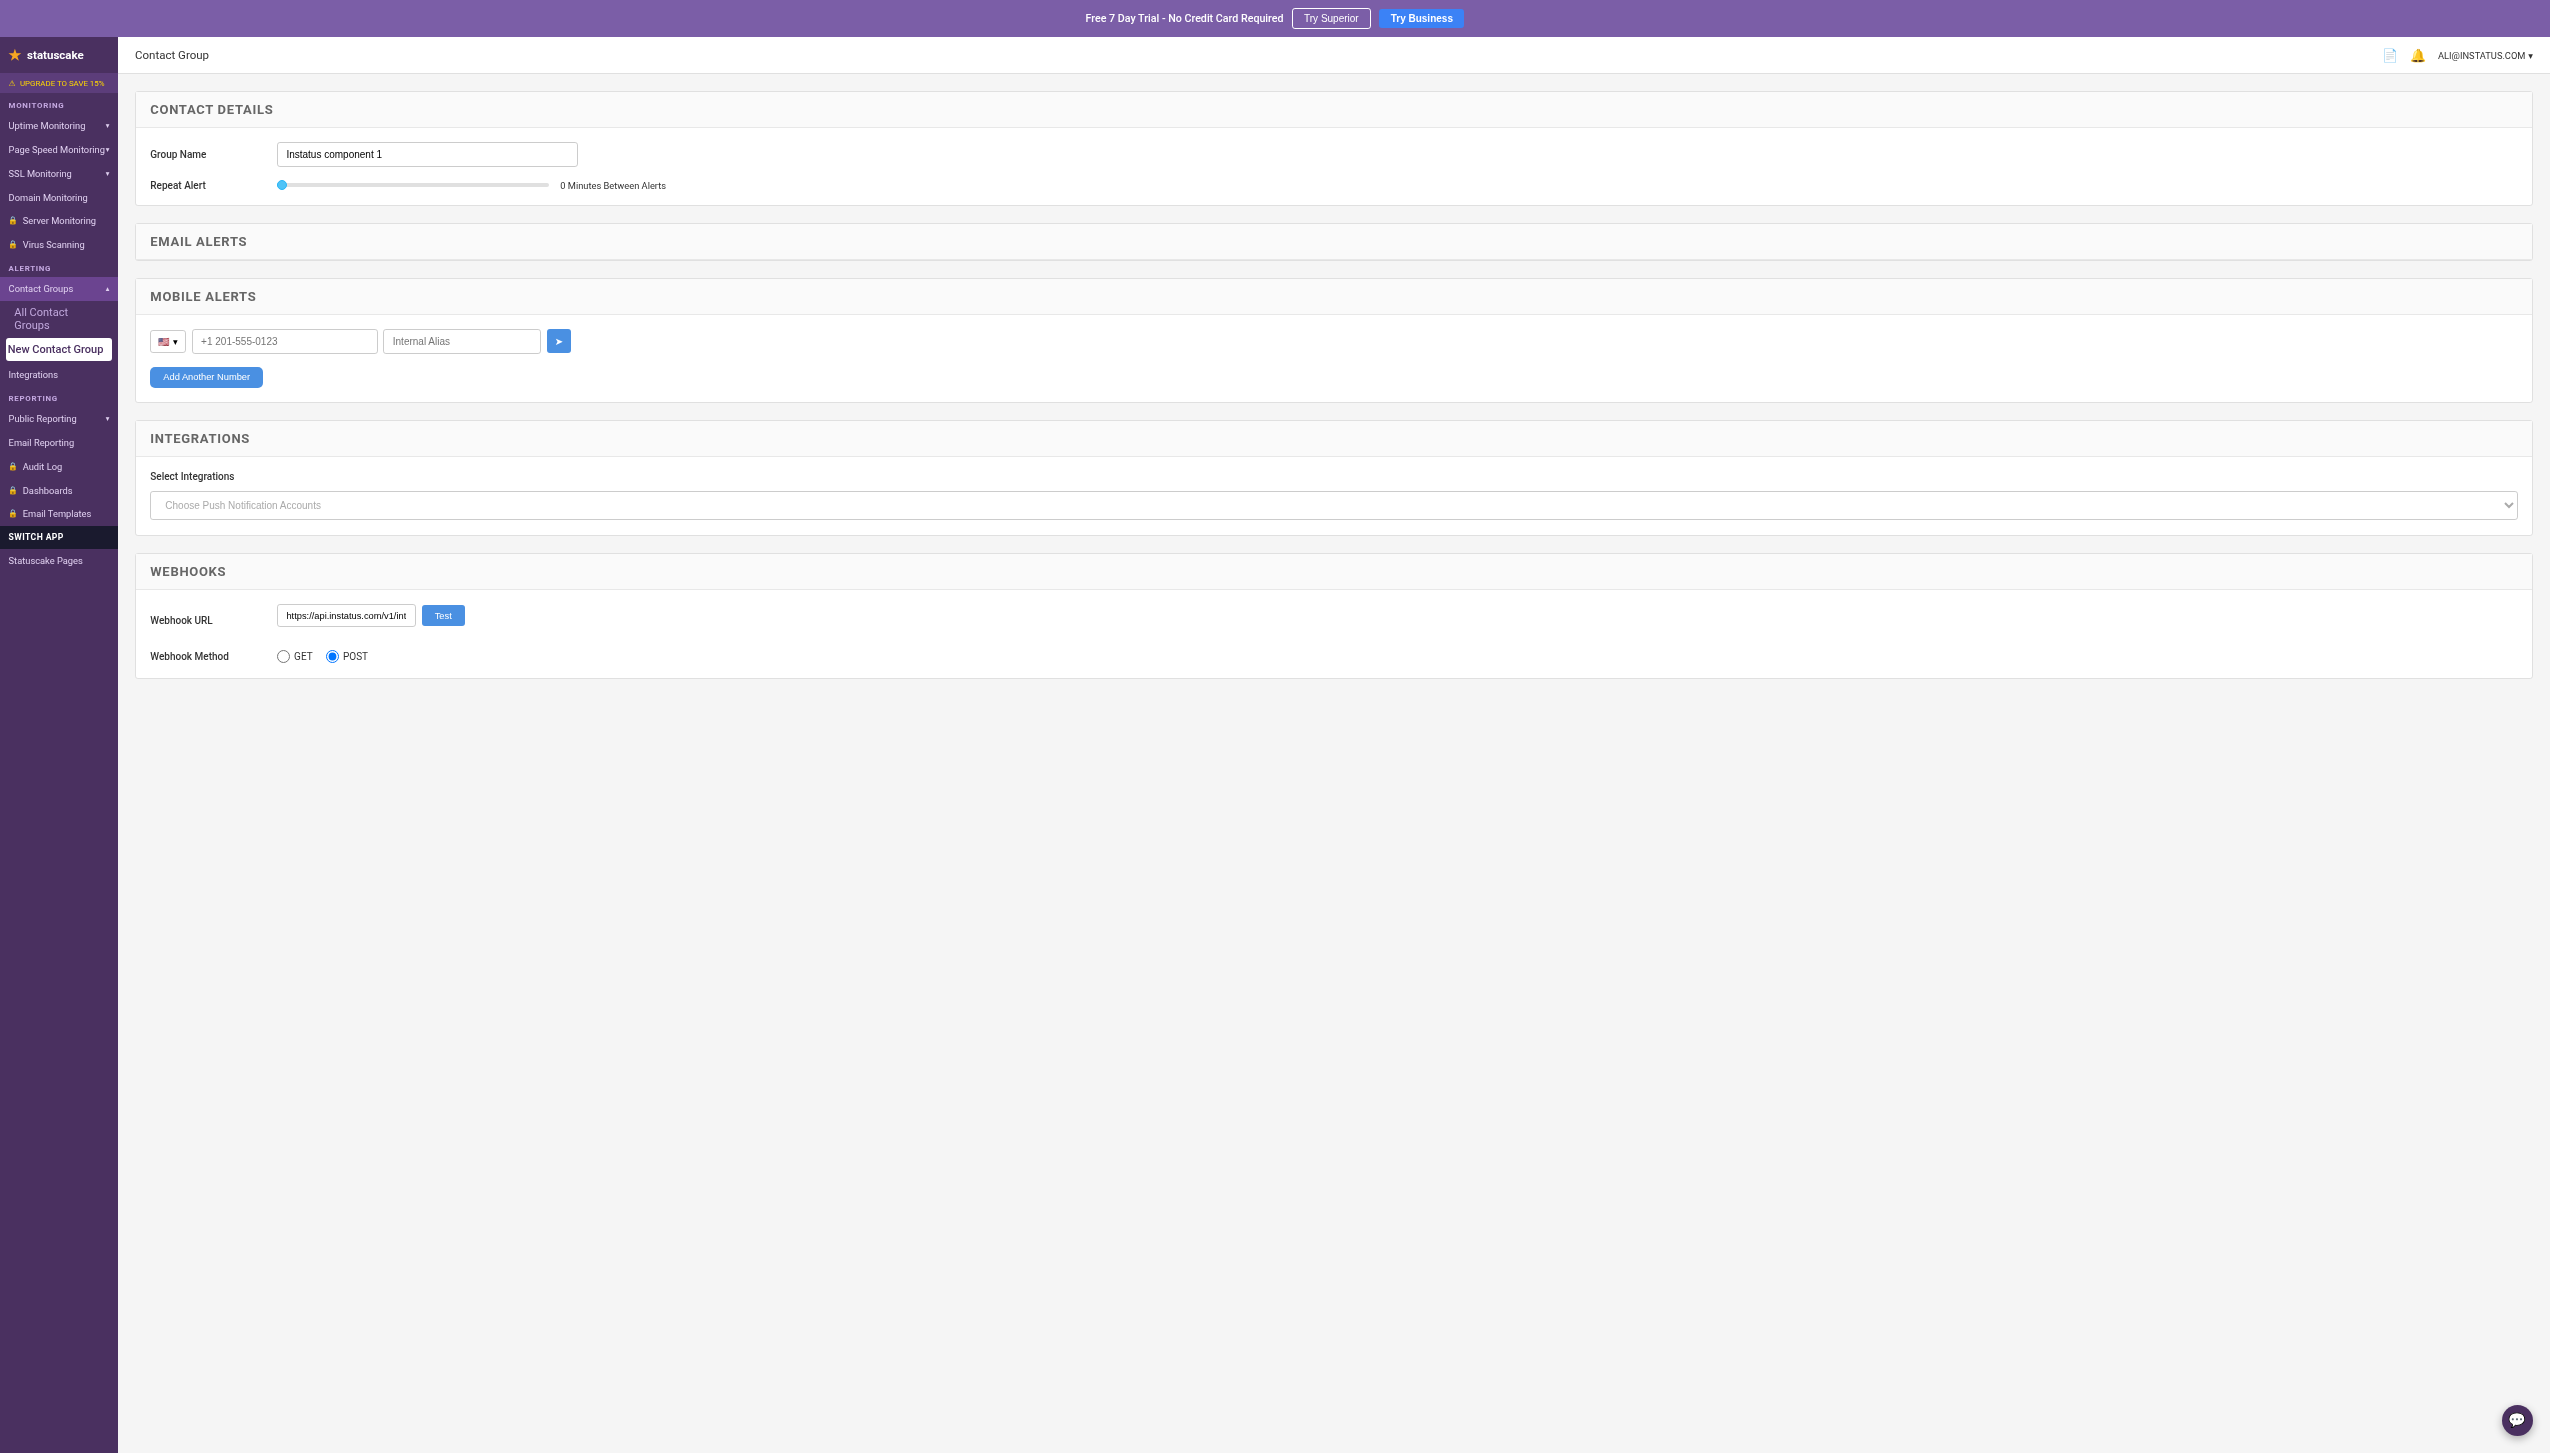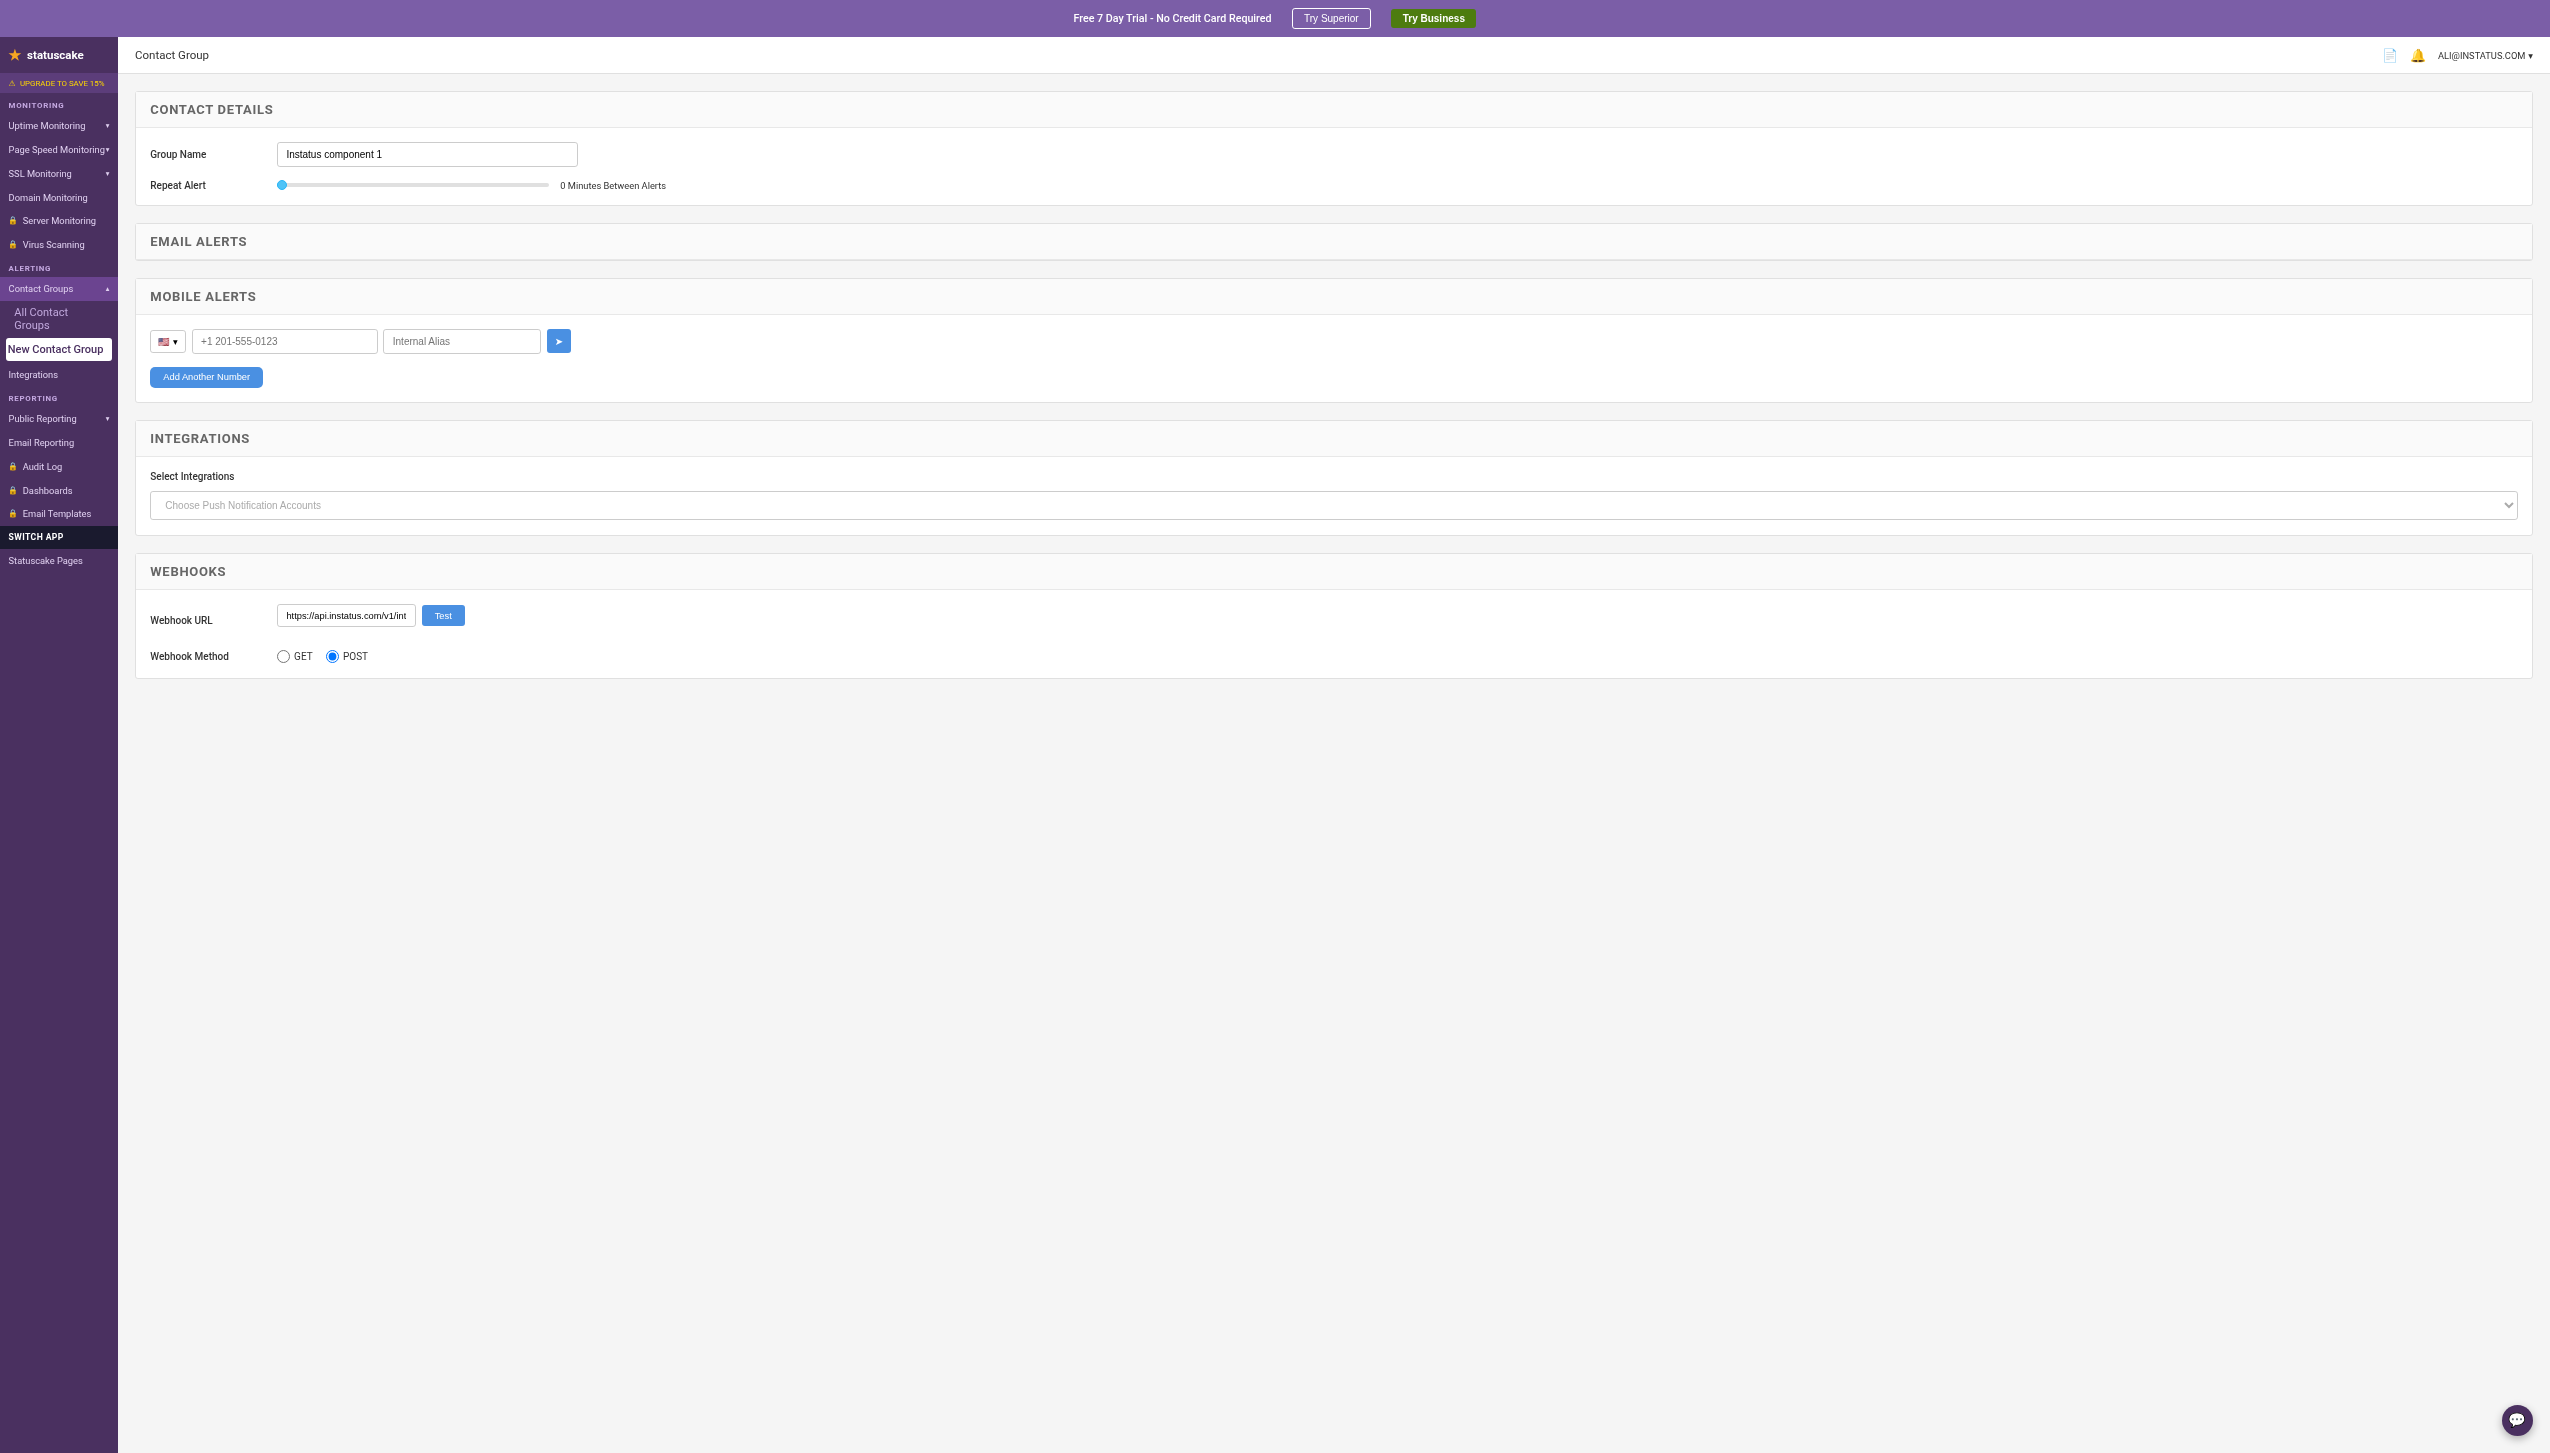--- a/index.html
+++ b/index.html
@@ -8,34 +8,34 @@
     
     .top-banner {
       background: #7b5ea7;
       color: white;
       display: flex;
       align-items: center;
       justify-content: center;
       padding: 0 14.3px;
       height: 37px;
       flex-shrink: 0;
-      gap: 20px;
+      gap: 8px;
     }
     .top-banner-text { font-size: 10.7px; font-weight: 500; }
     .btn-superior {
       background: transparent;
       color: white;
       border: 0.7px solid white;
       padding: 4.3px 11.5px;
       border-radius: 2.9px;
       cursor: pointer;
       font-size: 10px;
     }
     .btn-business {
-      background: #4d7c0f;
+      background: #3b82f6;
       color: white;
       border: none;
       padding: 4.3px 11.5px;
       border-radius: 2.9px;
       cursor: pointer;
       font-size: 10px;
       font-weight: 600;
     }
 
     

